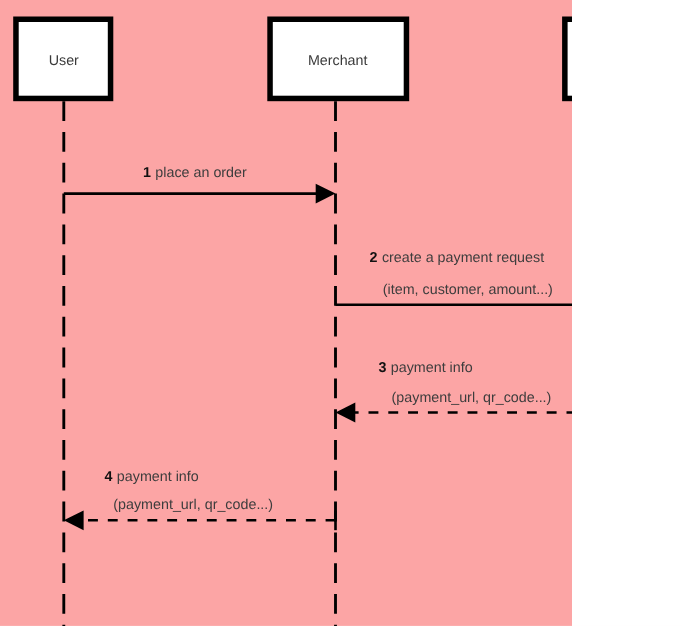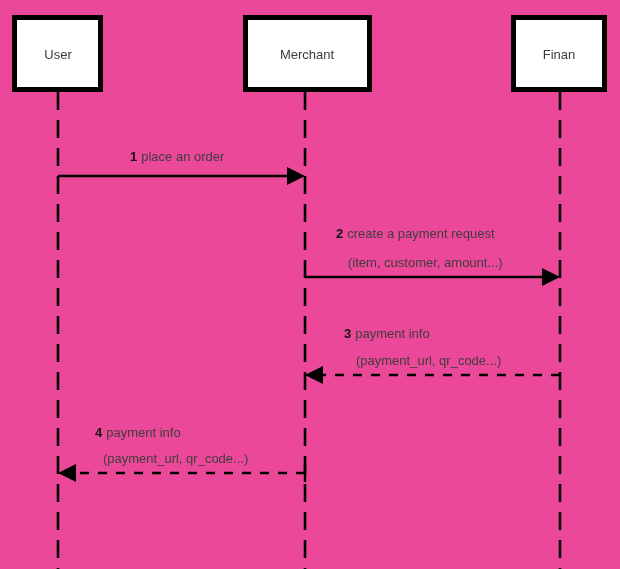--- a/index.html
+++ b/index.html
@@ -5,23 +5,23 @@
   html, body {
     margin: 0;
     padding: 0;
     background: #ffffff;
   }
   body {
     font-family: "Liberation Sans", sans-serif;
   }
   #diagram-canvas {
     position: relative;
-    width: 620px;
+    width: 520px;
     height: 569px;
-    background: #ec4899;
+    background: #fca5a5;
     overflow: hidden;
   }
   svg#seq-svg {
     position: absolute;
     top: 0;
     left: 0;
     width: 620px;
     height: 569px;
     display: block;
   }

